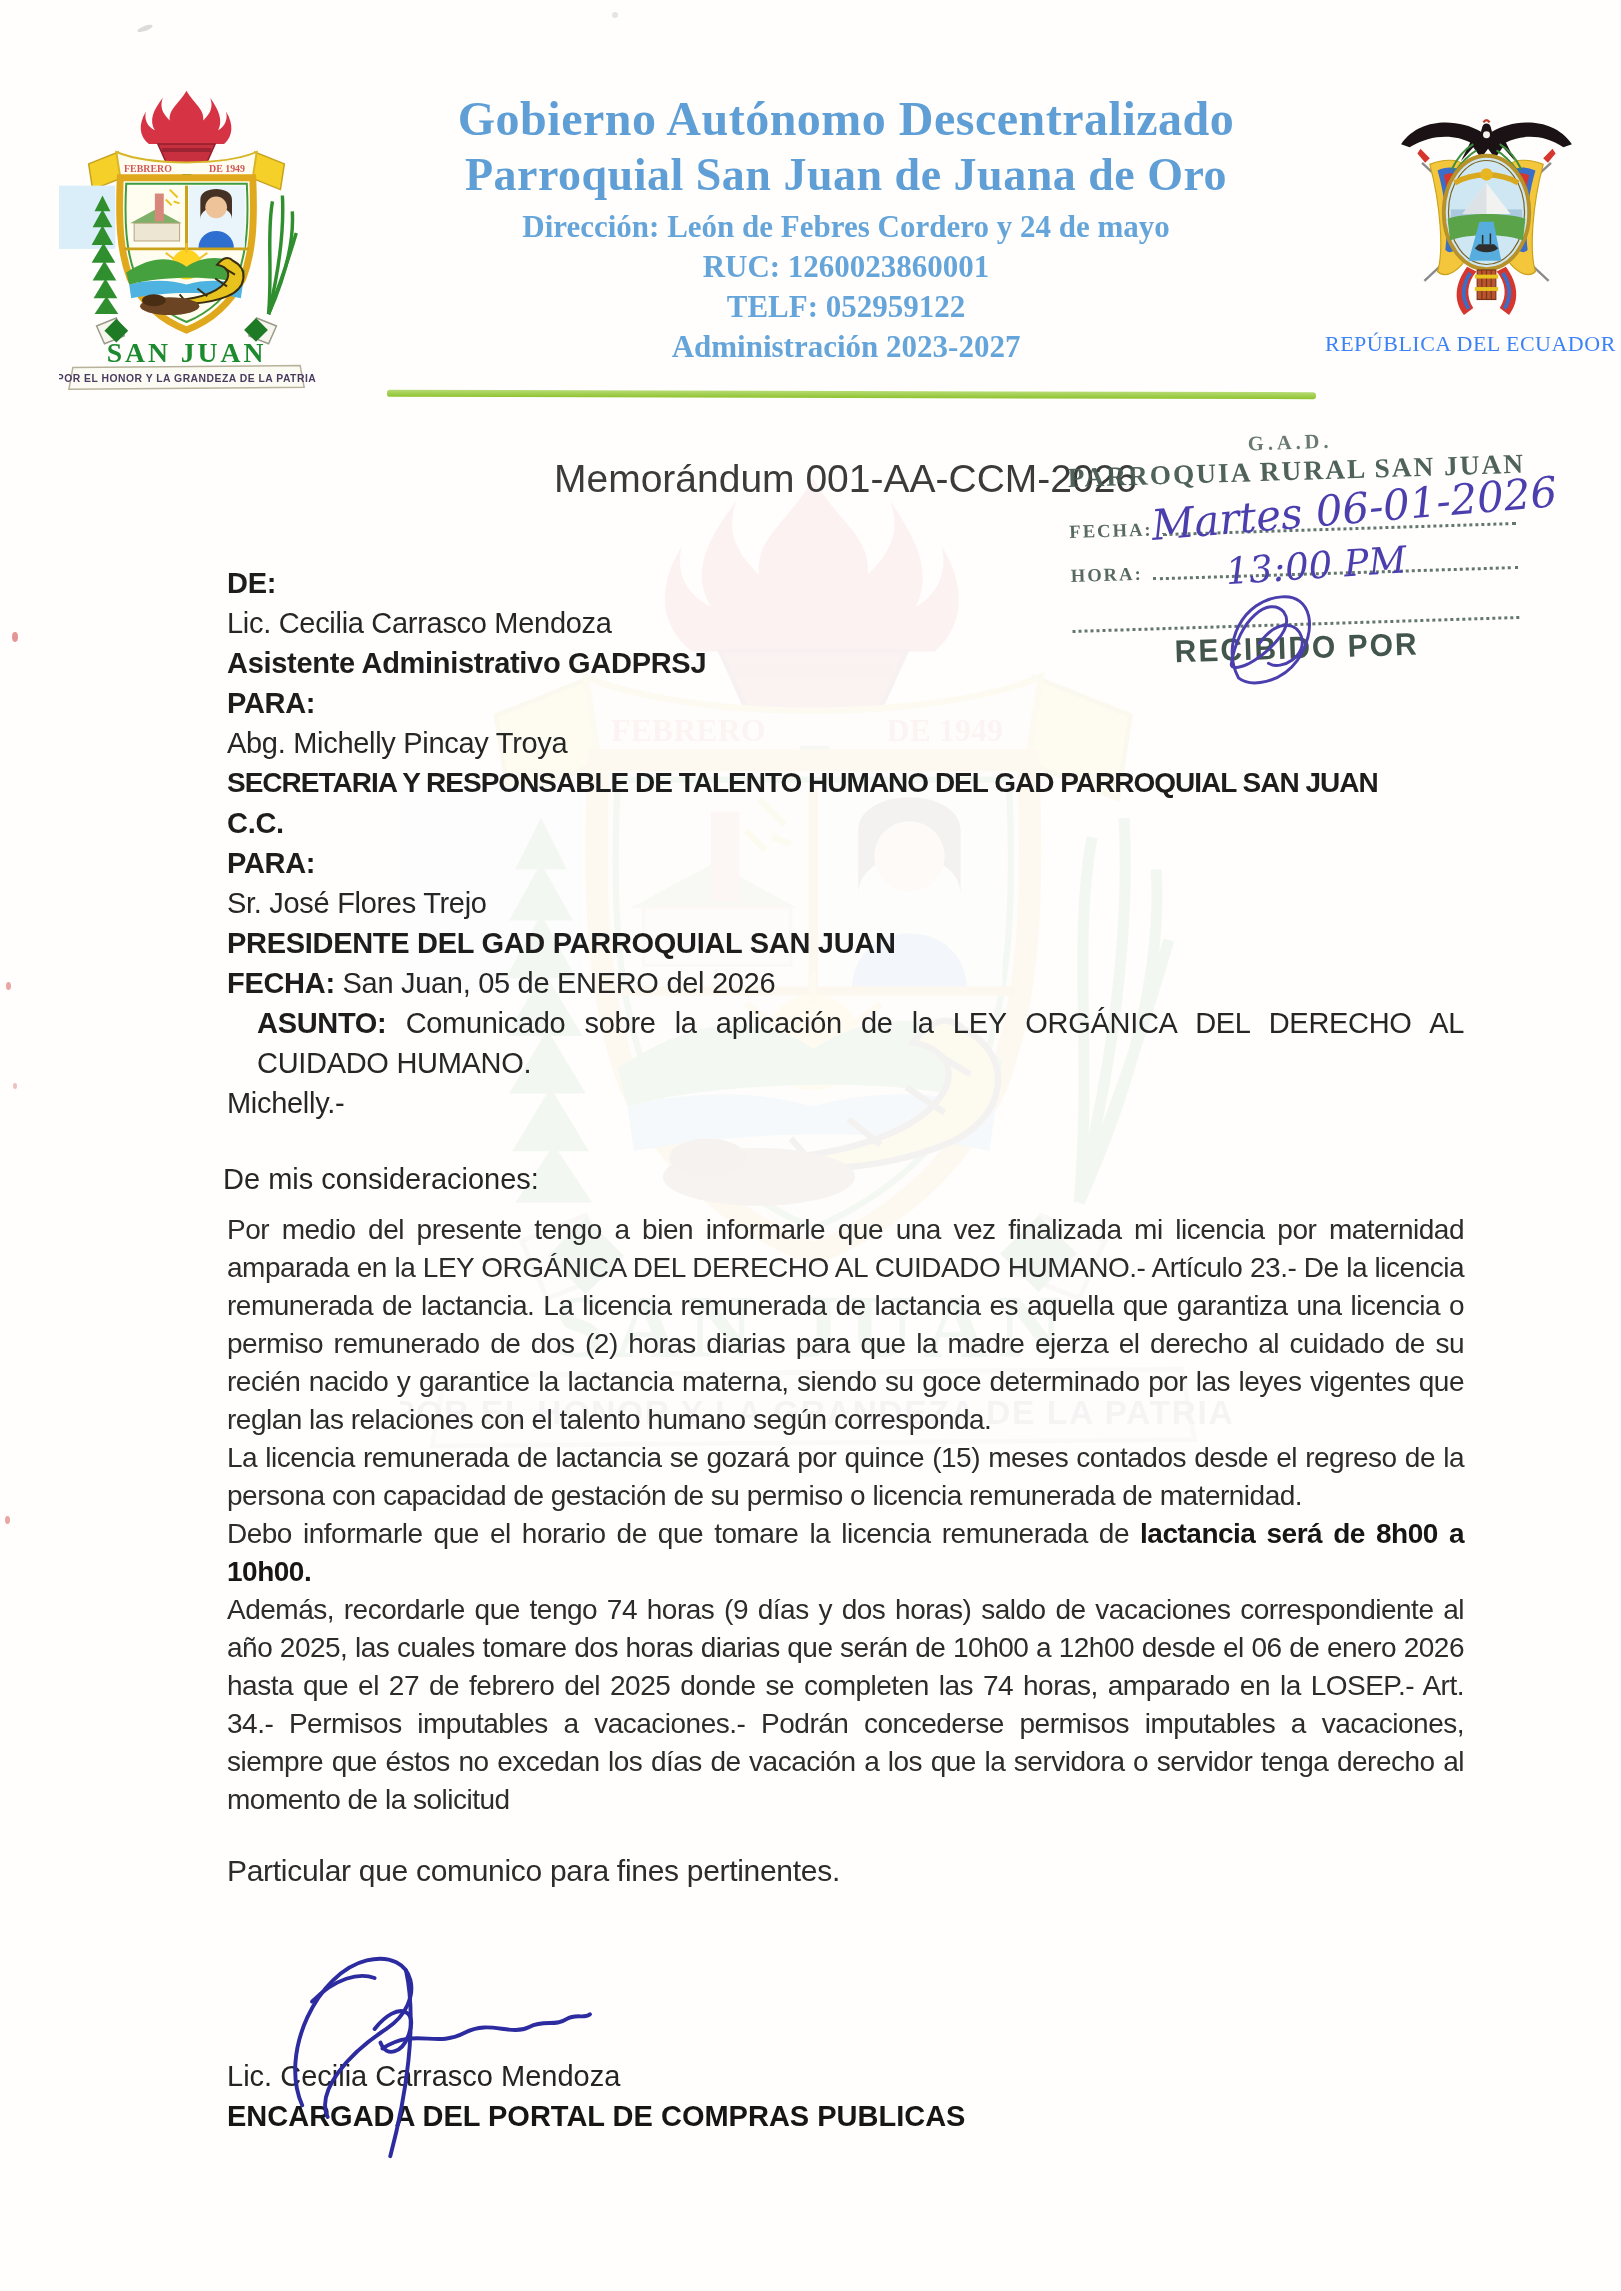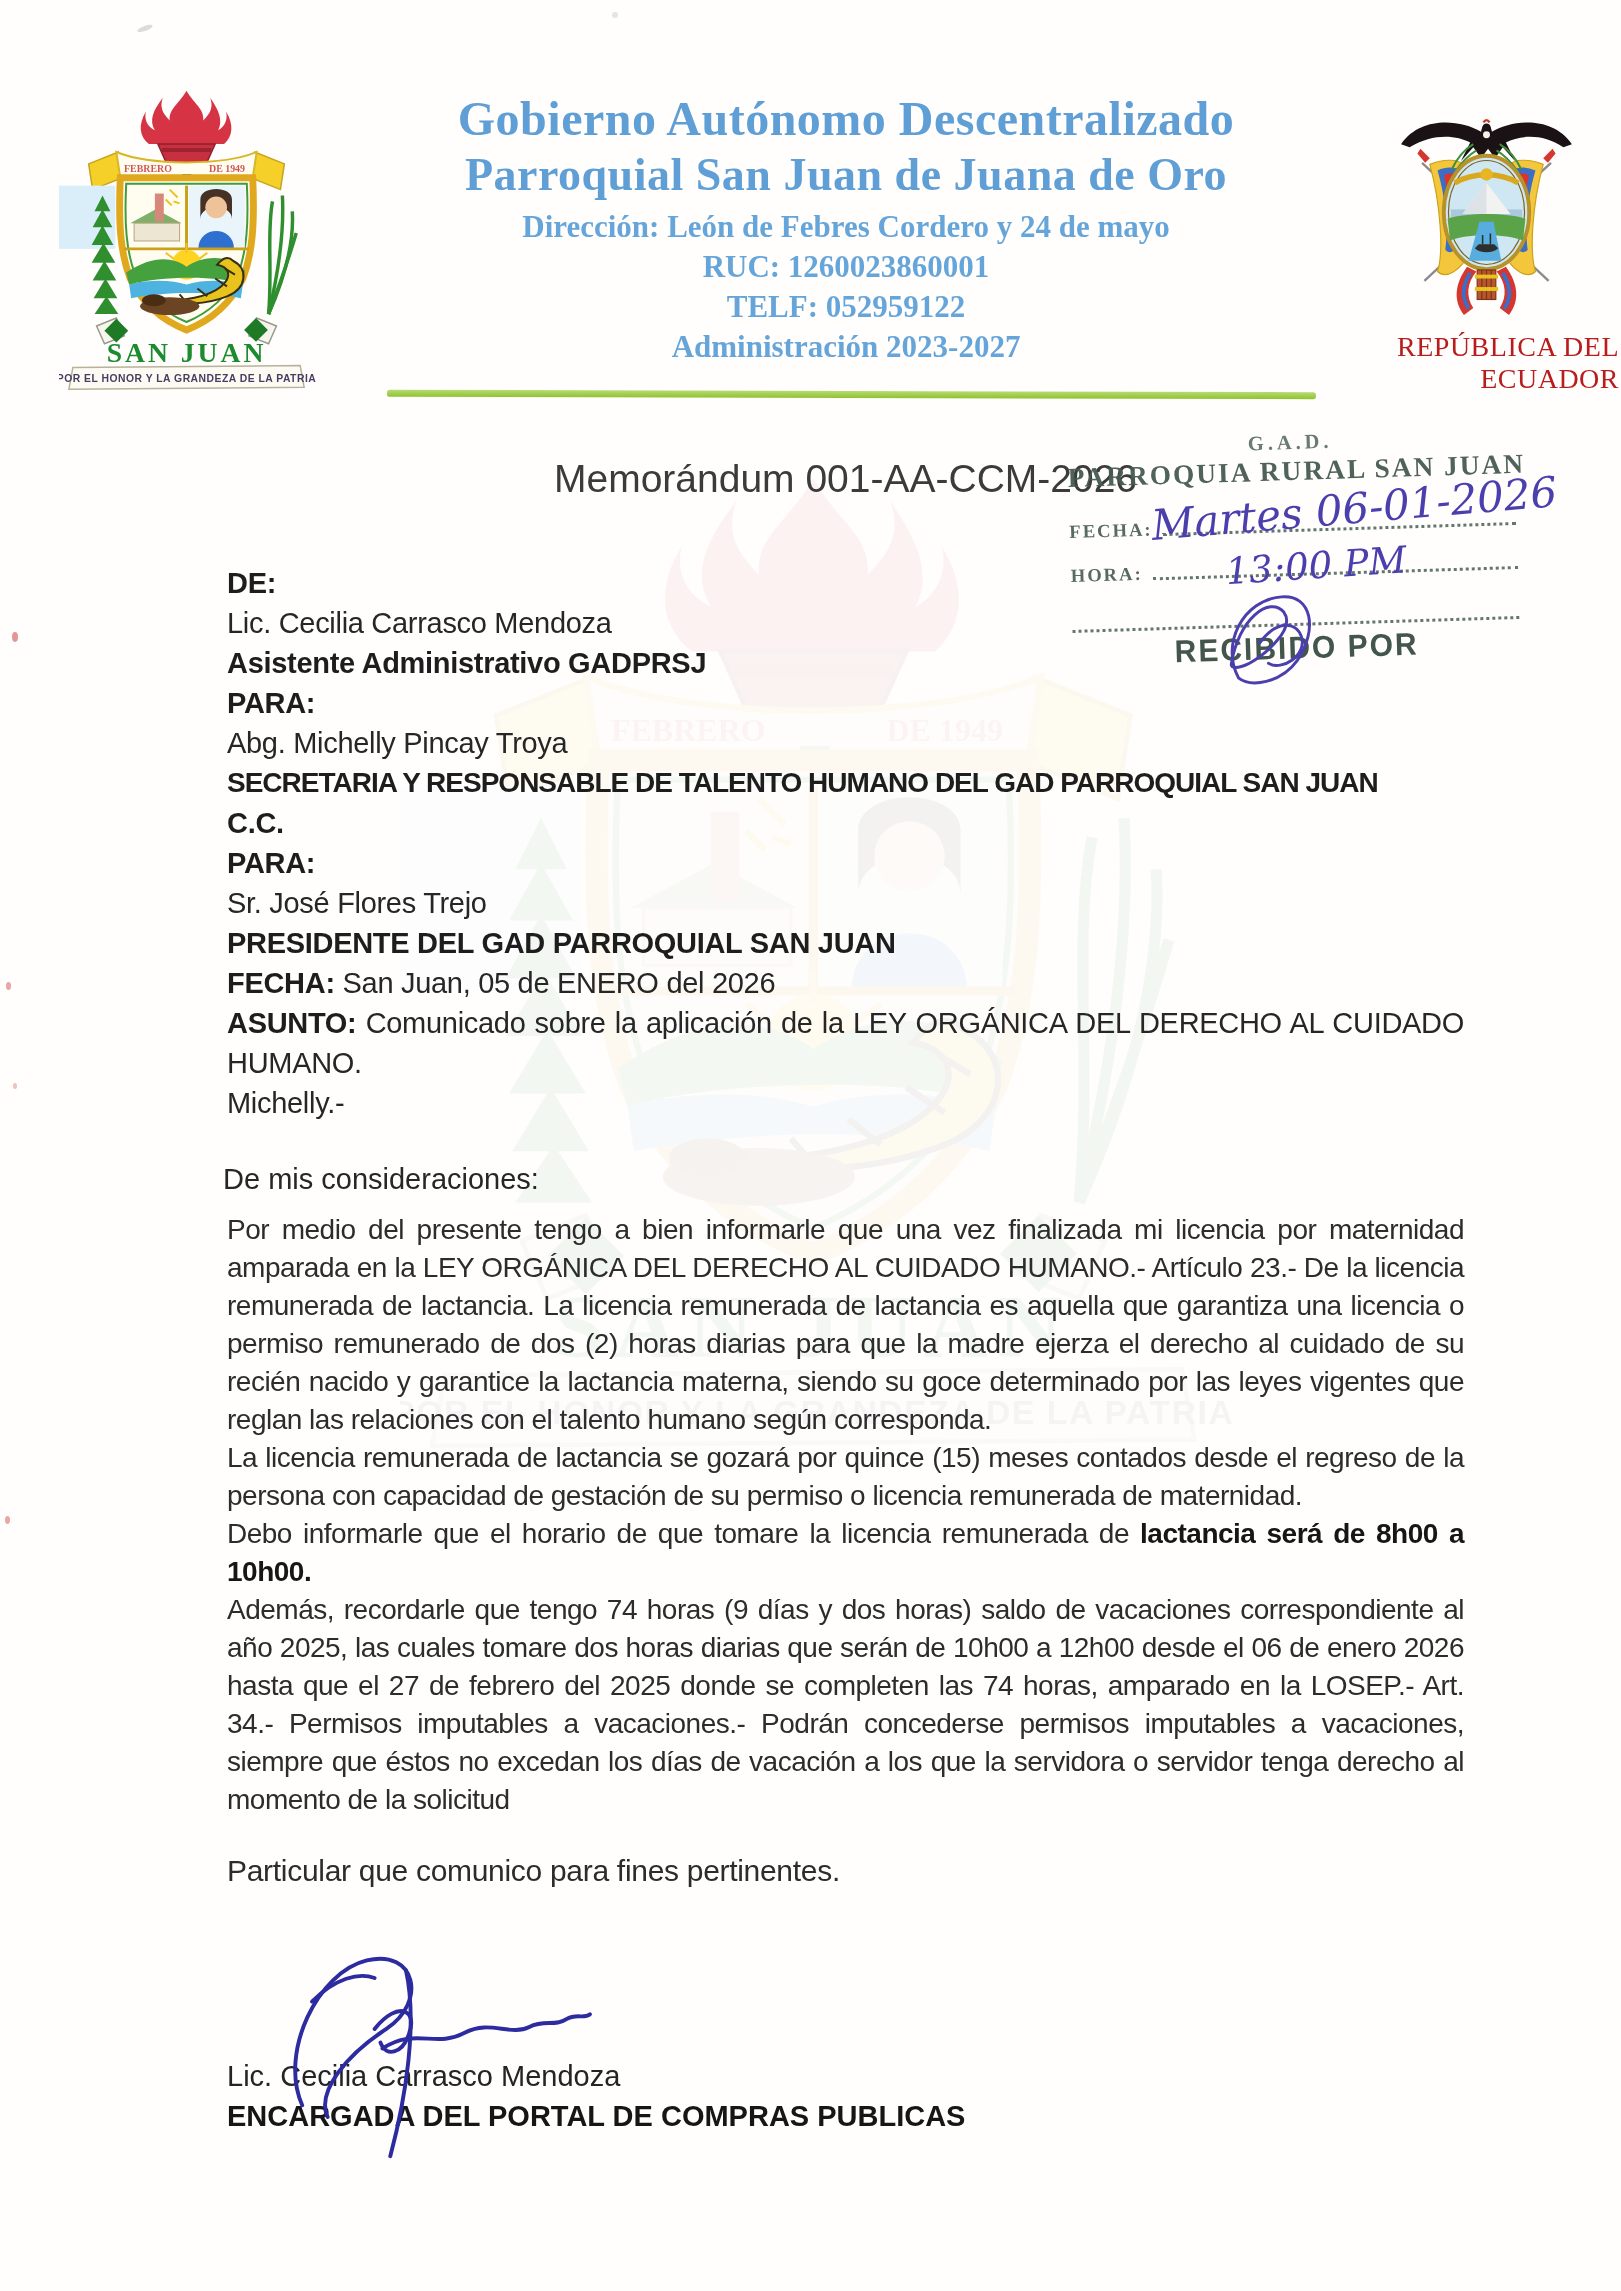--- a/index.html
+++ b/index.html
@@ -2,22 +2,22 @@
 <html><head>
 <meta charset="utf-8">
 <style>
   html,body{margin:0;padding:0;background:#ffffff;}
   .page{position:relative;width:1621px;height:2292px;background:#fffefd;overflow:hidden;
         font-family:"Liberation Sans",sans-serif;color:#2a2a2a;}
 
   
   .crest-wrap{position:absolute;left:59px;top:84px;width:257px;height:310px;}
   .seal-wrap{position:absolute;left:1370px;top:96px;width:233px;height:233px;}
-  .seal-caption{position:absolute;left:1325px;top:331px;width:294px;text-align:right;
-                font-family:"Liberation Serif",serif;font-size:28px;letter-spacing:0.5px;color:#b91c1c;}
+  .seal-caption{position:absolute;left:1325px;top:331px;width:294px;text-align:left;
+                font-family:"Liberation Serif",serif;font-size:22px;letter-spacing:0.5px;color:#3b82f6;}
   .title-block{position:absolute;left:351px;top:90px;width:990px;text-align:center;
                font-family:"Liberation Serif",serif;font-weight:bold;color:#5f9fd6;}
   .t1{font-size:48px;line-height:57px;letter-spacing:0.5px;}
   .t2{font-size:46px;line-height:55px;letter-spacing:0.5px;}
   .t3{font-size:31px;line-height:40px;margin-top:4.9px;color:#66a5da;}
   .t4{font-size:31px;line-height:40px;color:#66a5da;}
   .green-line{position:absolute;left:387px;top:391px;width:929px;height:6.9px;border-radius:2.9px;
               background:linear-gradient(#b6db74,#8fc32f);transform:rotate(.15deg);}
 
   
@@ -42,21 +42,21 @@
   .hw-date{left:82px;top:55px;font-size:42px;transform:rotate(-3deg);}
   .hw-time{left:155px;top:114px;font-size:37px;transform:rotate(-2deg);}
   .hw-initials{position:absolute;left:139px;top:143px;width:110px;height:116px;}
 
   
   .recipients{position:absolute;left:227px;top:563px;width:1237px;font-size:29px;
               line-height:40px;letter-spacing:-0.3px;color:#262626;}
   .recipients .b{font-weight:700;color:#1d1d1d;}
   .line{min-height:40px;}
   .nowrap{white-space:nowrap;letter-spacing:-1px;font-size:28px;}
-  .asunto{text-align:justify;}
+  .asunto{text-align:justify;margin-left:30px;}
   .salutation{position:absolute;left:223px;top:1155px;font-size:29px;color:#262626;margin-top:8px;}
   .paras{position:absolute;left:227px;top:1211px;width:1237px;font-size:28px;line-height:38px;
          letter-spacing:-0.5px;color:#2c2c2c;text-align:justify;}
   .paras p{margin:0;}
   .paras .b{font-weight:700;color:#161616;}
   .closing{position:absolute;left:227px;top:1854px;font-size:30px;letter-spacing:-0.3px;color:#2c2c2c;}
 
   
   .sig-svg{position:absolute;left:257px;top:1933px;width:338px;height:230px;z-index:3;}
   .signer{position:absolute;left:227px;top:2056px;width:1078px;font-size:29px;line-height:40px;

